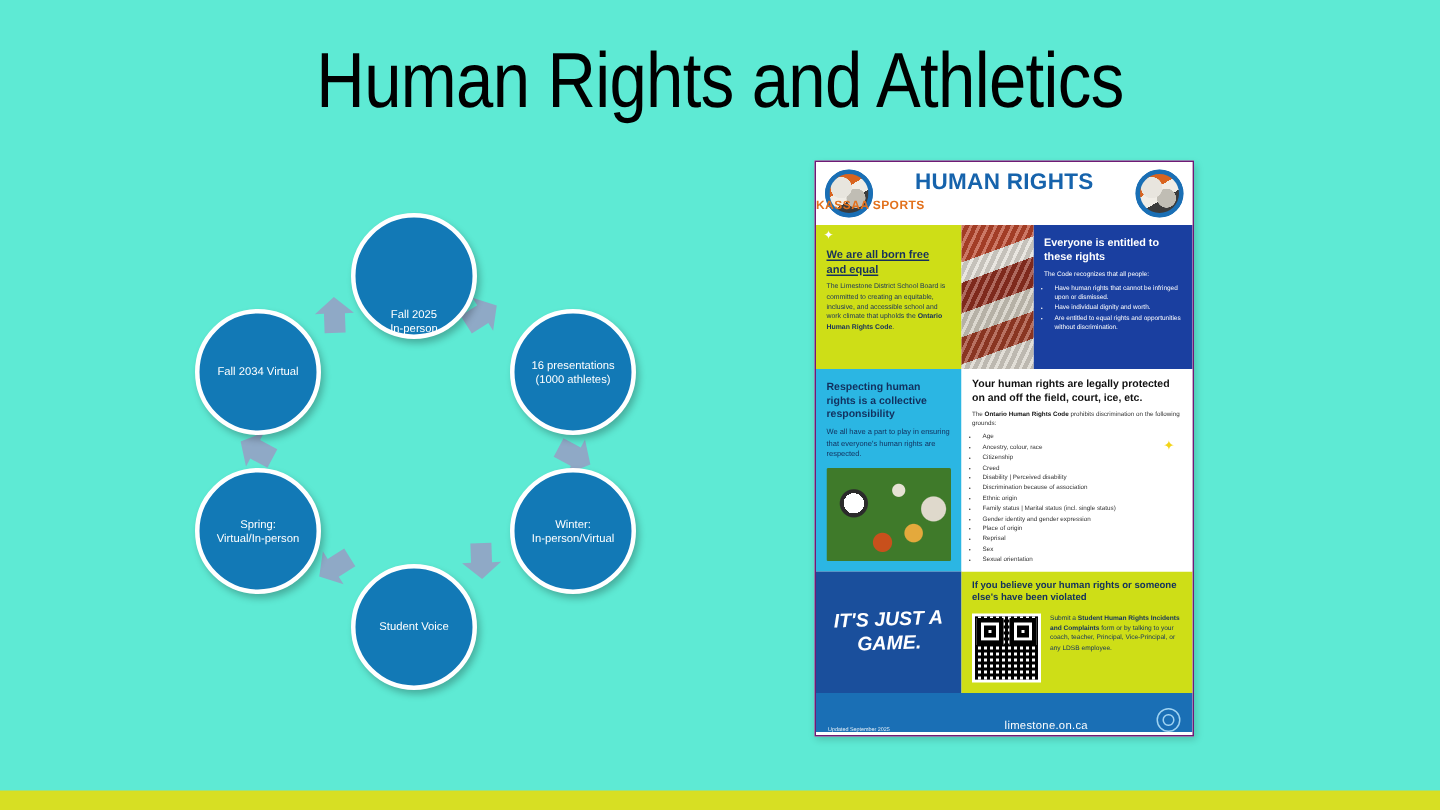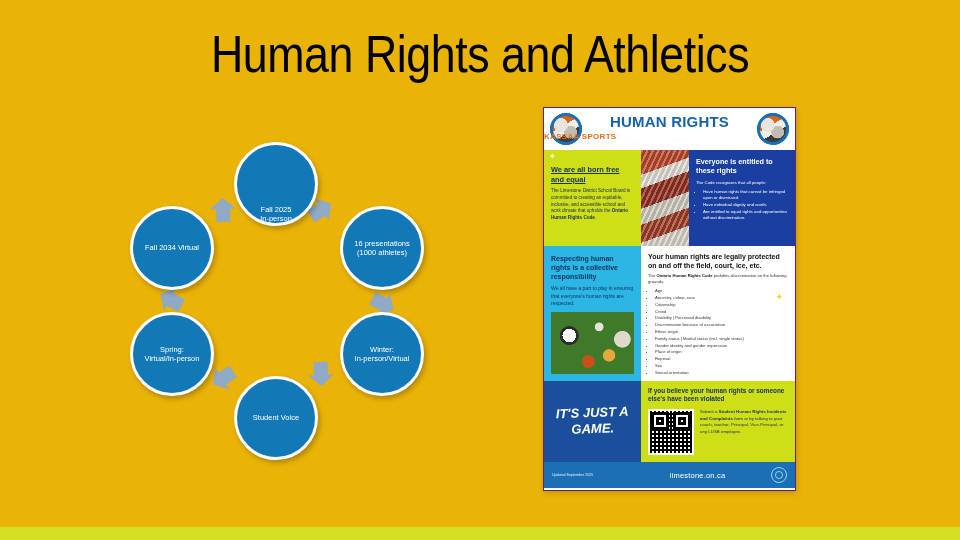--- a/index.html
+++ b/index.html
@@ -1,20 +1,20 @@
 <!DOCTYPE html>
 <html><head>
 <meta charset="utf-8">
 <style>
   html,body{margin:0;padding:0;}
   body{
     width:960px;height:540px;overflow:hidden;background:#ffffff;
     font-family:"Liberation Sans",sans-serif;position:relative;
   }
-  #slide{position:absolute;inset:0;background:#eab308;padding-left:12px;}
+  #slide{position:absolute;inset:0;background:#5eead4;padding-left:12px;}
 
   
   .title{
     position:absolute;left:0;top:24px;width:960px;text-align:center;
     font-size:52px;line-height:60px;color:#000;
     font-family:"Liberation Sans Narrow","Liberation Sans",sans-serif;
     letter-spacing:-0.5px;transform:scaleX(0.86);transform-origin:50% 50%;
     font-weight:400;white-space:nowrap;
   }
 
@@ -156,21 +156,21 @@
   }
   .qr-inner:before,.qr-inner:after{
     content:"";position:absolute;width:12px;height:12px;border:3px solid #000;background:#fff;
   }
   .qr-inner:before{left:1px;top:1px;box-shadow:inset 0 0 0 2px #fff,inset 0 0 0 5px #000;}
   .qr-inner:after{right:1px;top:1px;box-shadow:inset 0 0 0 2px #fff,inset 0 0 0 5px #000;}
   .qr-text{font-size:4.4px;line-height:1.5;color:#12305e;}
   .qr-text b{font-weight:bold;}
 
   .p-foot{
-    height:26px;background:#1a6fb5;color:#fff;display:flex;align-items:center;
+    height:26px;background:#1a6fb5;color:#fff;display:flex;align-items:flex-end;
     padding:0 8px;box-sizing:border-box;position:relative;
   }
   .p-foot .updated{font-size:3.6px;width:72px;opacity:.9;}
   .p-foot .url{flex:1;text-align:center;font-size:7.5px;letter-spacing:.2px;}
   .p-foot .mark{
     width:14px;height:14px;border-radius:50%;border:1.4px solid #9fd3f2;
     position:relative;flex:none;
   }
   .p-foot .mark:after{
     content:"";position:absolute;left:3.4px;top:3.4px;width:5.6px;height:5.6px;

